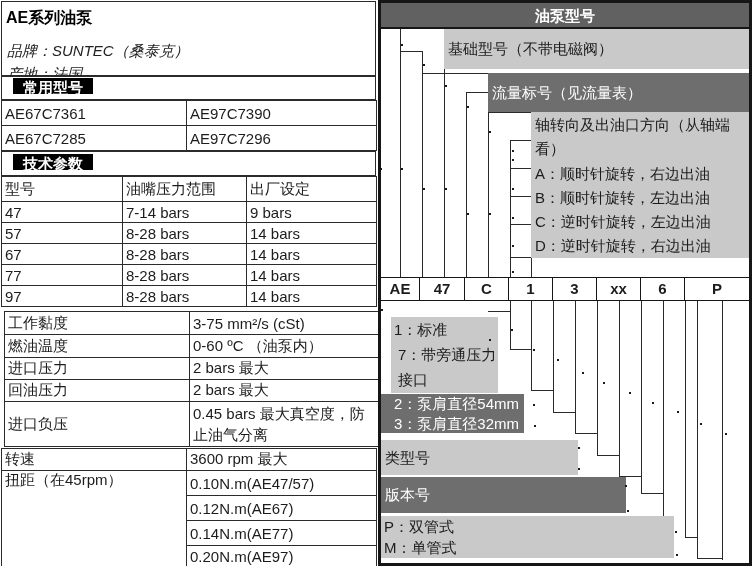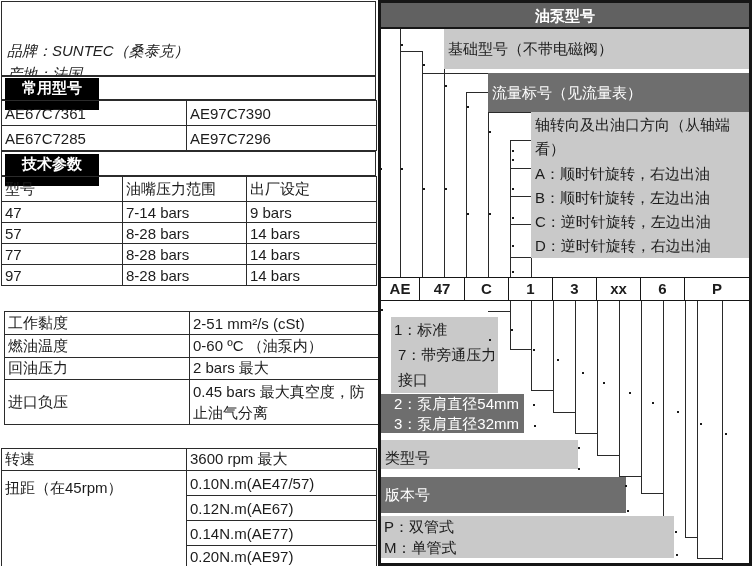--- a/index.html
+++ b/index.html
@@ -7,31 +7,31 @@
   body { font-family:"Liberation Sans","DejaVu Sans",sans-serif; color:#1c1c1c; }
   #screen { position:relative; width:752px; height:566px; background:#fff; }
 
   
   .left-panel { position:absolute; left:0; top:0; width:378px; height:566px; background:#fff; }
   .abs { position:absolute; }
   .title-block { left:1px; top:1px; width:375px; height:75px; border:1px solid #2b2b2b; background:#fff; }
   .product-title { position:absolute; left:4px; top:6px; font-size:16px; font-weight:bold; color:#000; }
   .italic-line { position:absolute; left:5px; font-size:15px; font-style:italic; color:#222;margin-top:6px; }
   .hdr-row { left:1px; width:375px; height:24px; border:1px solid #2b2b2b; background:#fff; }
-  .black-band { position:absolute; left:3px; top:1px; height:32px; background:#000; color:#fff; font-weight:bold; font-size:15px; line-height:20px; padding:0 17px; white-space:nowrap; }
+  .black-band { position:absolute; left:11px; top:1px; height:16px; background:#000; color:#fff; font-weight:bold; font-size:15px; line-height:20px; padding:0 10px; white-space:nowrap; }
   table { border-collapse:collapse; table-layout:fixed; width:375px; }
   td { border:1px solid #2b2b2b; font-size:15px; padding:0 3px; vertical-align:middle; overflow:hidden; }
   .t-models { position:absolute; left:1px; top:100px; }
   .t-models tr { height:25px; }
   .t-press { position:absolute; left:1px; top:176px; }
   .t-press tr.hd { height:25px; }
   .t-press tr { height:21px; }
   .t-specs { position:absolute; left:4px; top:311px; }
   .t-speed { position:absolute; left:1px; top:448px; }
-  .vtop { vertical-align:top; padding-top:8px; }
+  .vtop { vertical-align:top; padding-top:0; }
 
   
   .right-panel { position:absolute; left:378px; top:0; width:374px; height:566px; background:#fff; }
   .frame { position:absolute; inset:0; border:3px solid #161616; pointer-events:none; z-index:40; }
   .rp-header { position:absolute; left:3px; top:3px; width:368px; height:26px; background:#616161; color:#fff; font-weight:bold; font-size:15px; text-align:center; line-height:25px; border-bottom:2px solid #161616; }
   .band { position:absolute; font-size:15px; line-height:24px; padding-left:4px; }
   .band.light { background:#c9c9c9; color:#1c1c1c; }
   .band.dark  { background:#6e6e6e; color:#fff; }
   .band-base   { left:66px;  top:29px;  width:305px; height:40px; line-height:40px; }
   .band-flow   { left:110px; top:73px;  width:261px; height:39px; line-height:39px; }
@@ -39,35 +39,36 @@
   .rot-title   { padding:1px 12px 0 4px; height:50px; line-height:24px; }
   .rot-opt     { padding-left:4px; height:24px; line-height:24px; white-space:nowrap; }
   .code-row { position:absolute; left:3px; top:277px; width:368px; height:24px; display:flex; border-top:1px solid #161616; border-bottom:1px solid #161616; background:#fff; z-index:5; }
   .code-cell { height:22px; line-height:22px; text-align:center; font-weight:bold; font-size:15px; border-right:1px solid #161616; }
   .code-cell:last-child { border-right:none; }
   .band-std    { left:13px; top:317px; width:107px; height:76px; padding:0; }
   .std-l1 { height:25px; line-height:25px; padding-left:3px; }
   .std-l2 { line-height:25px; padding-left:7px; }
   .band-shoulder { left:3px; top:394px; width:143px; height:39px; padding:0; }
   .sh-line { height:19.5px; line-height:19.5px; padding-left:13px; white-space:nowrap; }
-  .band-type   { left:3px; top:440px; width:197px; height:29px; line-height:35px; }
+  .band-type   { left:3px; top:440px; width:197px; height:35px; line-height:35px; }
   .band-ver    { left:3px; top:477px; width:245px; height:36px; line-height:36px; }
   .band-pipe   { left:3px; top:516px; width:293px; height:42px; padding:0; }
   .pipe-line { height:21px; line-height:21px; padding-left:3px; }
   .cline { position:absolute; background:#2a2a2a; }
   .cdot  { position:absolute; width:2px; height:2px; background:#1a1a1a; }
 </style>
 </head>
 <body>
 
 <div id="screen">
 
   <div class="left-panel">
 
     <div class="abs title-block">
+      <div class="product-title">AE系列油泵</div>
       <div class="italic-line" style="top:34px;">品牌：SUNTEC（桑泰克）</div>
       <div class="italic-line" style="top:57px;">产地：法国</div>
     </div>
 
     <div class="abs hdr-row" style="top:76px;">
       <div class="black-band">常用型号</div>
     </div>
 
     <table class="t-models">
       <colgroup>
@@ -106,45 +107,54 @@
         <td>47</td>
         <td>7-14 bars</td>
         <td>9 bars</td>
       </tr>
       <tr>
         <td>57</td>
         <td>8-28 bars</td>
         <td>14 bars</td>
       </tr>
       <tr>
+        <td>67</td>
+        <td>8-28 bars</td>
+        <td>14 bars</td>
+      </tr>
+      <tr>
         <td>77</td>
         <td>8-28 bars</td>
         <td>14 bars</td>
       </tr>
       <tr>
         <td>97</td>
         <td>8-28 bars</td>
         <td>14 bars</td>
       </tr>
     </tbody>
       </table>
 
     <table class="t-specs">
       <colgroup>
           <col style="width:185px">
           <col style="width:190px">
         </colgroup>
       <tbody>
           <tr style="height:23px">
         <td>工作黏度</td>
-        <td>2-51 mm²/s (cSt)</td>
+        <td>3-75 mm²/s (cSt)</td>
       </tr>
       <tr style="height:23px">
         <td>燃油温度</td>
         <td>0-60 ºC （油泵内）</td>
+      </tr>
+      <tr style="height:22px">
+        <td>进口压力</td>
+        <td>2 bars 最大</td>
       </tr>
       <tr style="height:22px">
         <td>回油压力</td>
         <td>2 bars 最大</td>
       </tr>
       <tr style="height:45px">
         <td>进口负压</td>
         <td style="line-height:21px">0.45 bars 最大真空度，防止油气分离</td>
       </tr>
     </tbody>

